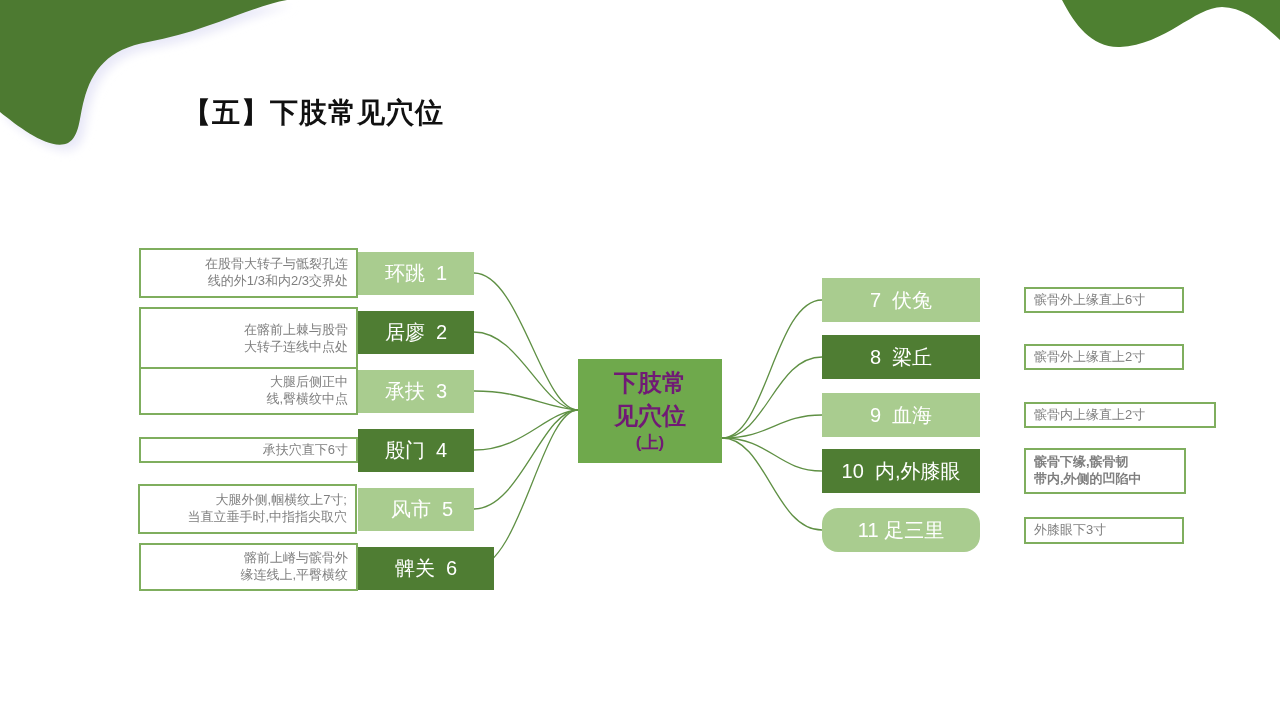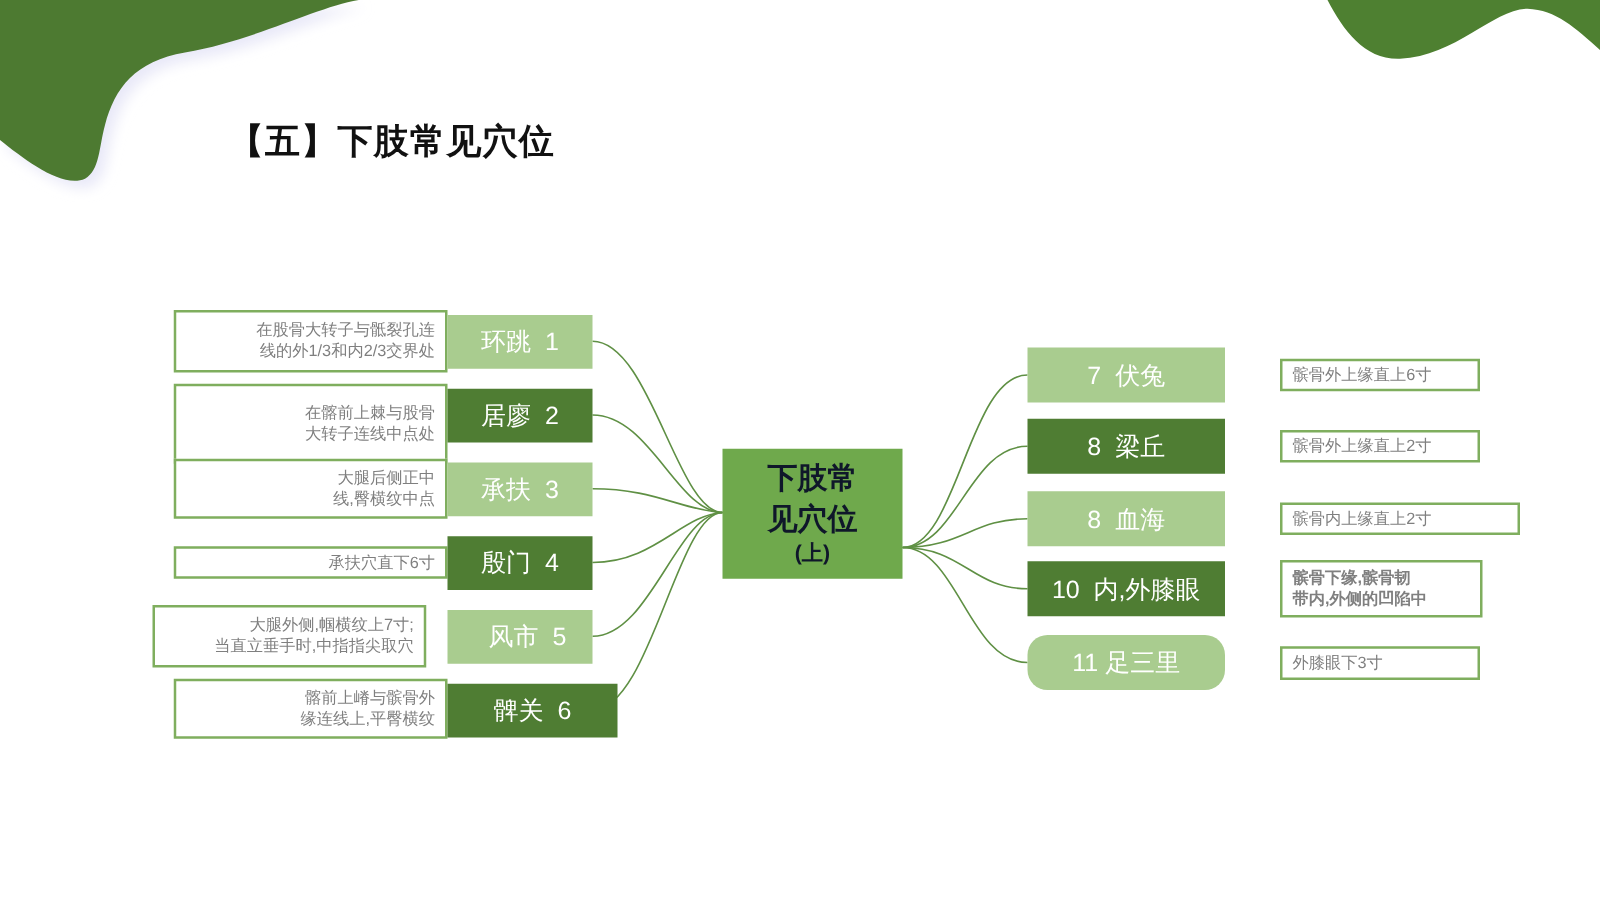--- a/index.html
+++ b/index.html
@@ -16,21 +16,21 @@
 
   .desc{border:2px solid #7fae5e;background:#ffffff;color:#7f7f7f;font-size:13px;
     line-height:1.3;white-space:pre-line;}
   .desc.left-side{justify-content:flex-end;text-align:right;padding-right:8px;padding-left:4px;}
   .desc.right-side{justify-content:flex-start;text-align:left;padding-left:8px;padding-right:4px;margin-left:44px;}
 
   .node{color:#ffffff;font-size:20px;justify-content:center;text-align:center;white-space:pre;}
   .node.light{background:#a9cc8f;}
   .node.dark{background:#4f7d33;}
 
-  .center-node{background:#6fa94c;color:#0f172a;flex-direction:column;justify-content:center;
+  .center-node{background:#6fa94c;color:#701a75;flex-direction:column;justify-content:center;
     font-weight:bold;line-height:1.35;}
   .center-node .cn-line{font-size:24px;}
   .center-node .cn-sub{font-size:17px;font-weight:bold;}
 </style>
 </head>
 <body>
 
 <div class="slide">
 
   <svg class="deco-svg" viewBox="0 0 1280 720">
@@ -85,35 +85,35 @@
 大转子连线中点处</div>
   <div class="box node dark" style="left:358px;top:311px;width:116px;height:43px;">居廖  2</div>
 
   <div class="box desc left-side" style="left:139px;top:367px;width:219px;height:48px;">大腿后侧正中
 线,臀横纹中点</div>
   <div class="box node light" style="left:358px;top:370px;width:116px;height:43px;">承扶  3</div>
 
   <div class="box desc left-side" style="left:139px;top:437px;width:219px;height:26px;">承扶穴直下6寸</div>
   <div class="box node dark" style="left:358px;top:429px;width:116px;height:43px;">殷门  4</div>
 
-  <div class="box desc left-side" style="left:122px;top:484px;width:219px;height:50px;">大腿外侧,帼横纹上7寸;
+  <div class="box desc left-side" style="left:138px;top:484px;width:219px;height:50px;">大腿外侧,帼横纹上7寸;
 当直立垂手时,中指指尖取穴</div>
   <div class="box node light" style="left:358px;top:488px;width:116px;height:43px;padding-left:12px;">风市  5</div>
 
   <div class="box desc left-side" style="left:139px;top:543px;width:219px;height:48px;">髂前上嵴与髌骨外
 缘连线上,平臀横纹</div>
   <div class="box node dark" style="left:358px;top:547px;width:136px;height:43px;">髀关  6</div>
 
   <div class="box node light" style="left:822px;top:278px;width:158px;height:44px;">7  伏兔</div>
   <div class="box desc right-side" style="left:980px;top:287px;width:160px;height:26px;">髌骨外上缘直上6寸</div>
 
   <div class="box node dark" style="left:822px;top:335px;width:158px;height:44px;">8  梁丘</div>
   <div class="box desc right-side" style="left:980px;top:344px;width:160px;height:26px;">髌骨外上缘直上2寸</div>
 
-  <div class="box node light" style="left:822px;top:393px;width:158px;height:44px;">8  血海</div>
+  <div class="box node light" style="left:822px;top:393px;width:158px;height:44px;">9  血海</div>
   <div class="box desc right-side" style="left:980px;top:402px;width:192px;height:26px;">髌骨内上缘直上2寸</div>
 
   <div class="box node dark" style="left:822px;top:449px;width:158px;height:44px;">10  内,外膝眼</div>
   <div class="box desc right-side" style="left:980px;top:448px;width:162px;height:46px;font-weight:bold;">髌骨下缘,髌骨韧
 带内,外侧的凹陷中</div>
 
   <div class="box node light" style="left:822px;top:508px;width:158px;height:44px;border-radius:16px;">11 足三里</div>
   <div class="box desc right-side" style="left:980px;top:517px;width:160px;height:27px;">外膝眼下3寸</div>
 
 </div>

